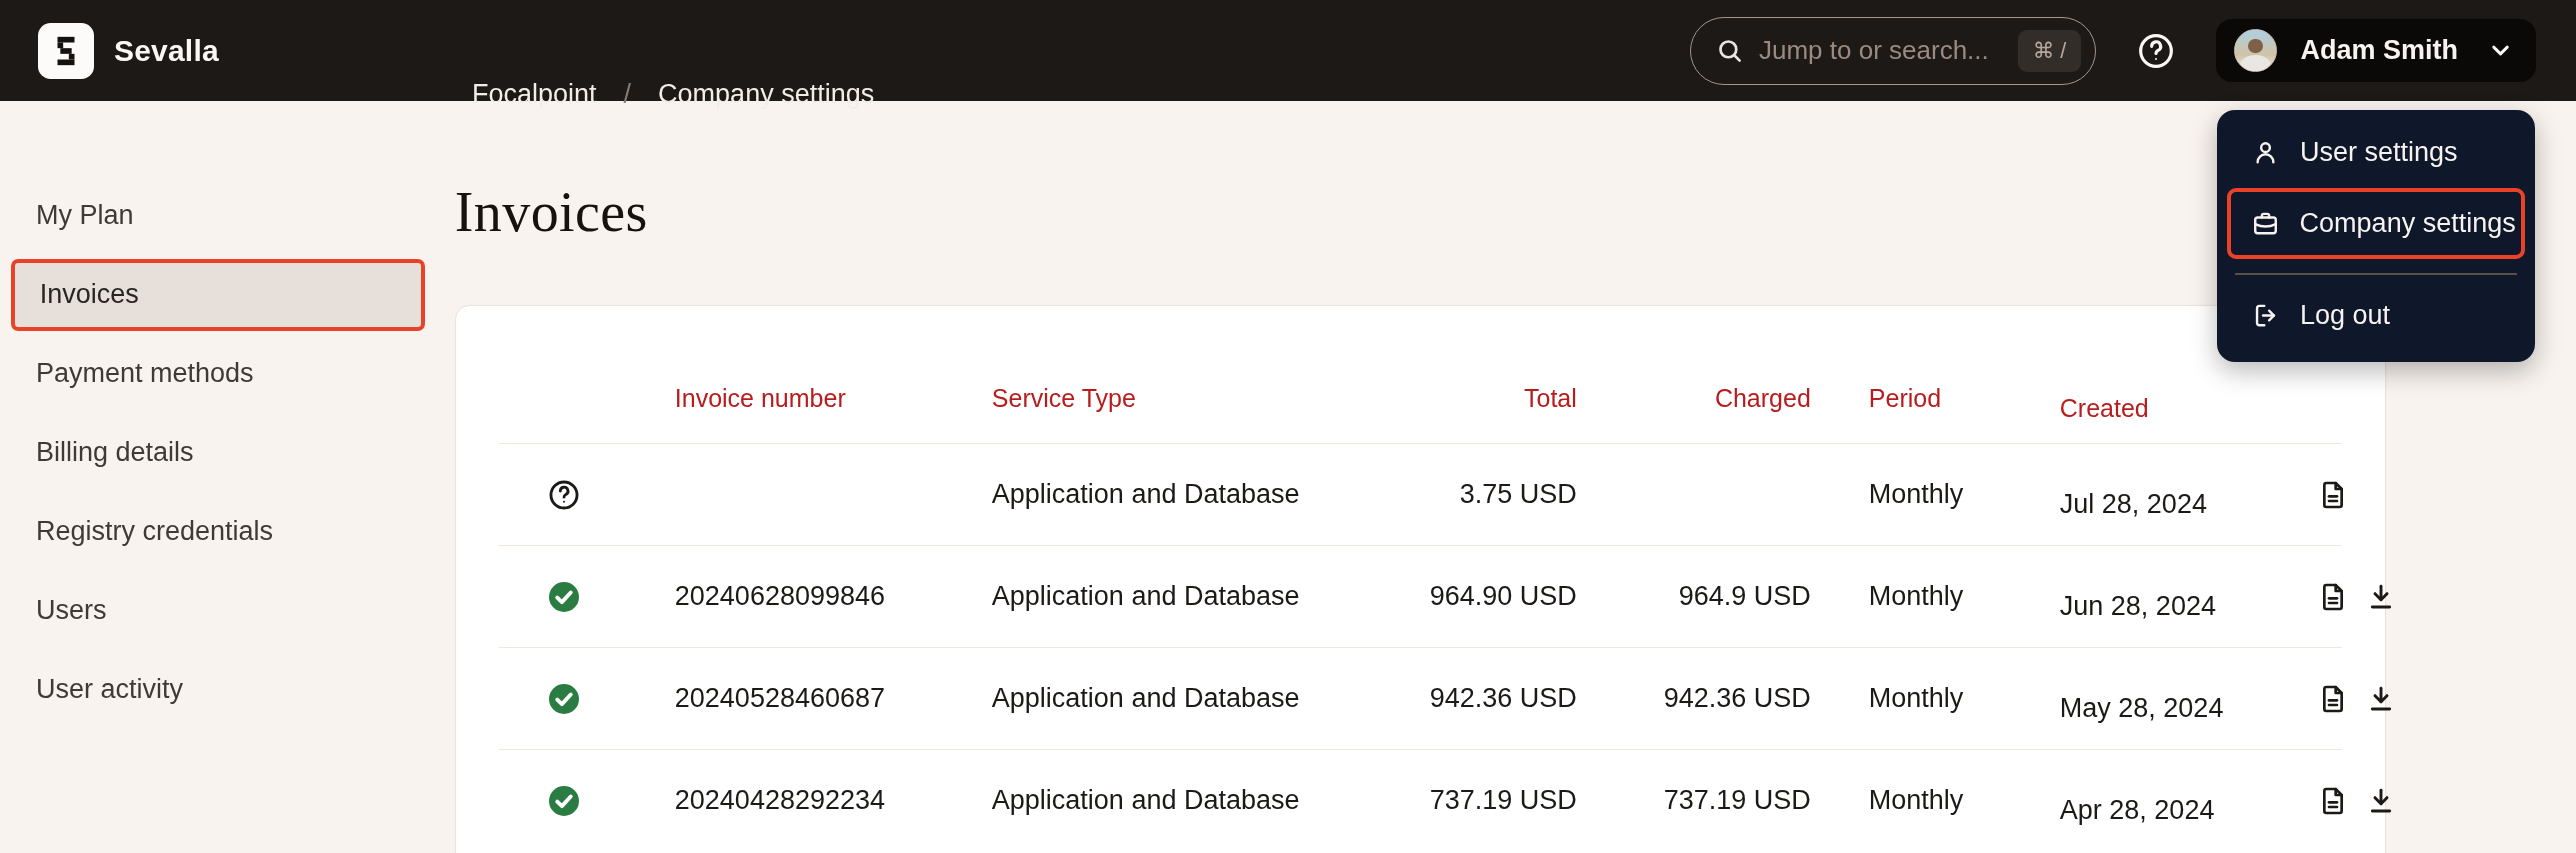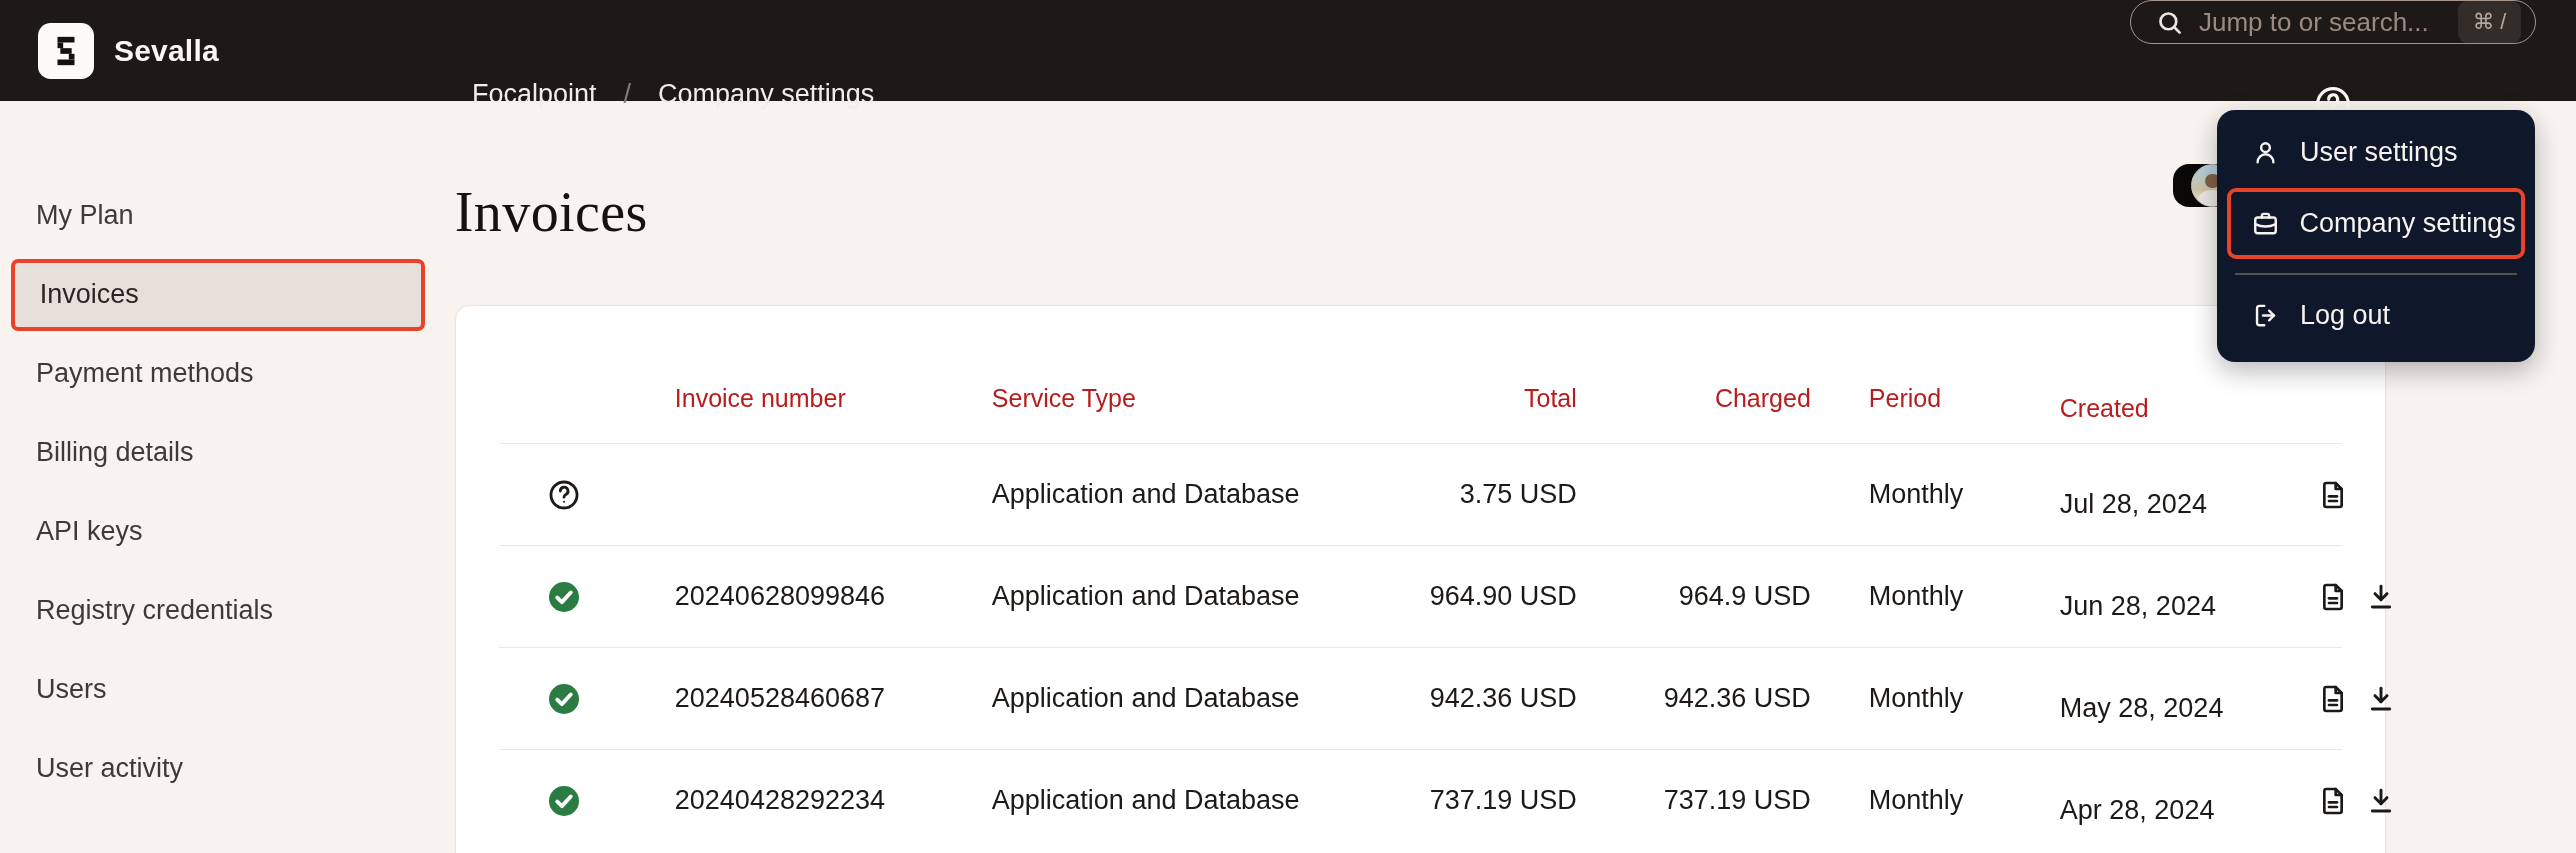--- a/index.html
+++ b/index.html
@@ -29,21 +29,21 @@
 
   .breadcrumb {
     position:absolute; left:472px; top:0; height:101px;
     display:flex; align-items:center; gap:27px; font-size:27px;margin-top:44px;
   }
   .breadcrumb .crumb { color:#f3ede8; }
   .breadcrumb .sep { color:#8a7c73; }
 
   .topbar-right {
     position:absolute; right:40px; top:0; height:101px;
-    display:flex; align-items:center; gap:40px;flex-direction:column;
+    display:flex; align-items:center; gap:40px;
   }
   .search-pill {
     width:406px; height:68px; border:1.8px solid #a6958a; border-radius:34px;
     display:flex; align-items:center; padding:0 14.4px 0 25px; gap:16px;
     background:transparent;
   }
   .search-pill input {
     flex:1; background:transparent; border:none; outline:none;
     font-family:"Liberation Sans", sans-serif;
     font-size:26px; color:#e8e0da; min-width:0;
@@ -195,21 +195,20 @@
         </span>
       </button>
     </div>
   </header>
 
   <aside class="sidebar">
     <div class="side-item">My Plan</div>
     <div class="side-item active">Invoices</div>
     <div class="side-item">Payment methods</div>
     <div class="side-item">Billing details</div>
-    <div class="side-item">API keys</div>
     <div class="side-item">Registry credentials</div>
     <div class="side-item">Users</div>
     <div class="side-item">User activity</div>
   </aside>
 
   <main class="main">
     <h1 class="page-title">Invoices</h1>
 
     <section class="card">
 

